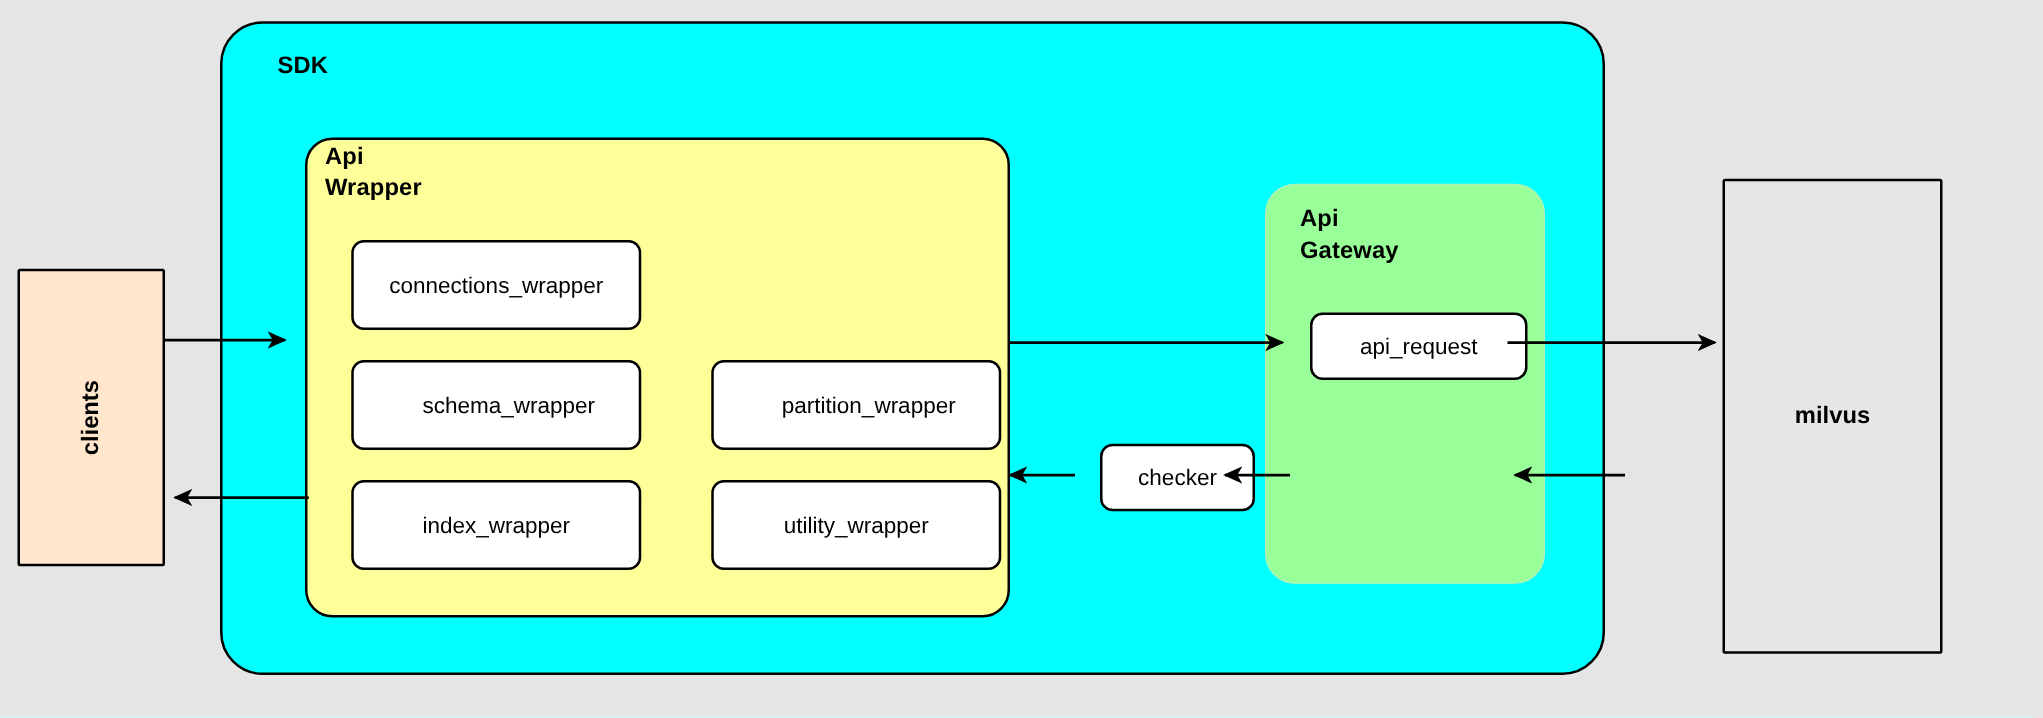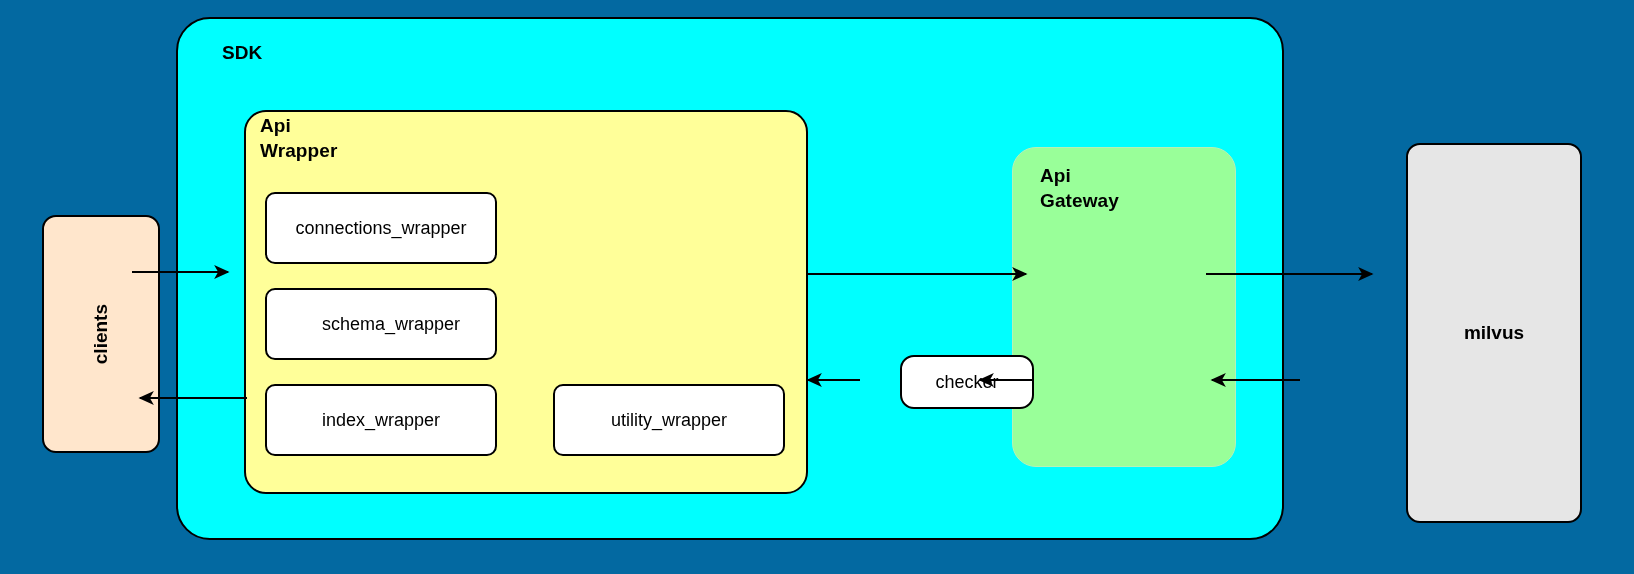--- a/index.html
+++ b/index.html
@@ -10,21 +10,21 @@
   body {
     width: 1634px;
     height: 574px;
     font-family: "Liberation Sans", sans-serif;
     overflow: hidden;
   }
   #canvas {
     position: relative;
     width: 1634px;
     height: 574px;
-    background: #0369a1;
+    background: #e5e5e5;
   }
 
   
   .shell {
     position: absolute;
     box-sizing: border-box;
   }
   .sdk-shell {
     left: 176px;
     top: 17px;
@@ -73,57 +73,56 @@
     box-sizing: border-box;
     background: #ffffff;
     border: 2px solid #000000;
     border-radius: 10px;
     display: flex;
     align-items: center;
     justify-content: center;
     font-size: 18px;
     color: #000000;
     text-align: left;
+    margin-left: 16px;
   }
 
   
   .w-c1 { left: 265px; }
   .w-c2 { left: 553px; }
   .w-r1 { top: 192px; }
   .w-r2 { top: 288px; padding-left: 20px; }
   .w-r3 { top: 384px; }
   .w-box { width: 232px; height: 72px; }
 
   
   .g-box { left: 1032px; width: 174px; height: 54px; }
   .g-r1  { top: 250px; }
   .g-r2  { top: 353px; }
 
   
   .checker-box {
-    left: 900px;
+    left: 864px;
     top: 355px;
-    width: 134px;
+    width: 124px;
     height: 54px;
-    border-radius: 14px;
   }
 
   
   .terminal {
     position: absolute;
     box-sizing: border-box;
     border: 2px solid #000000;
-    border-radius: 14px;
+    border-radius: 2px;
     display: flex;
     align-items: center;
     justify-content: center;
     font-weight: bold;
     font-size: 19px;
     color: #000000;
-    margin-left: 28px;
   }
   .clients-box {
     left: 14px;
     top: 215px;
     width: 118px;
     height: 238px;
     background: #ffe6cc;
   }
   .clients-label {
     writing-mode: vertical-rl;
@@ -163,27 +162,33 @@
   <div class="shell gateway-shell"></div>
   <div class="caption cap-gateway">Api
 Gateway</div>
 
   <div class="node w-box w-c1 w-r1">
     <span>connections_wrapper</span>
   </div>
   <div class="node w-box w-c1 w-r2">
     <span>schema_wrapper</span>
   </div>
+  <div class="node w-box w-c2 w-r2">
+    <span>partition_wrapper</span>
+  </div>
   <div class="node w-box w-c1 w-r3">
     <span>index_wrapper</span>
   </div>
   <div class="node w-box w-c2 w-r3">
     <span>utility_wrapper</span>
   </div>
 
+  <div class="node g-box g-r1">
+    <span>api_request</span>
+  </div>
 
   <div class="node checker-box">
     <span>checker</span>
   </div>
 
   <div class="terminal clients-box">
     <span class="clients-label">clients</span>
   </div>
   <div class="terminal milvus-box">
     <span>milvus</span>

